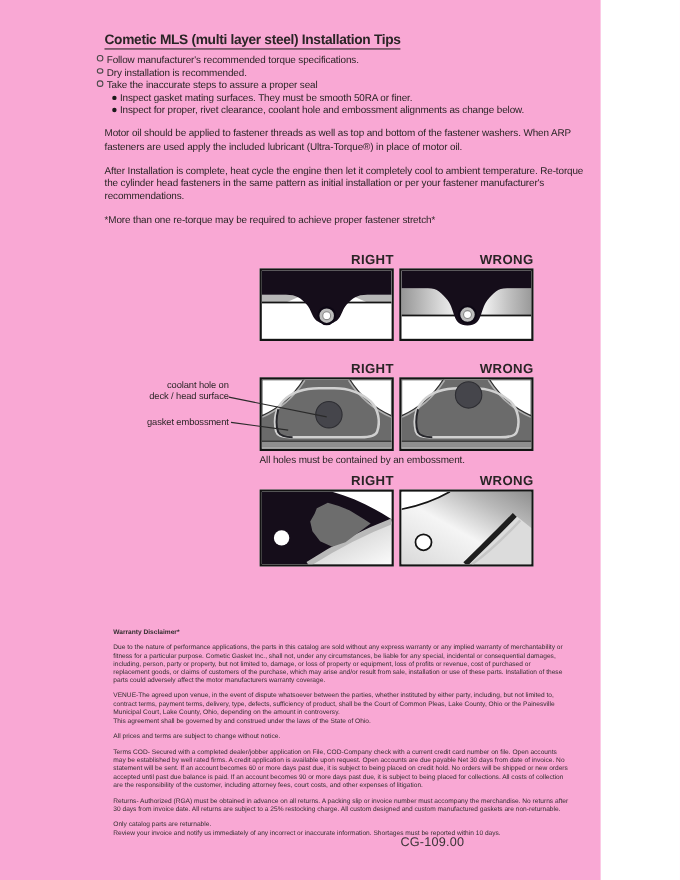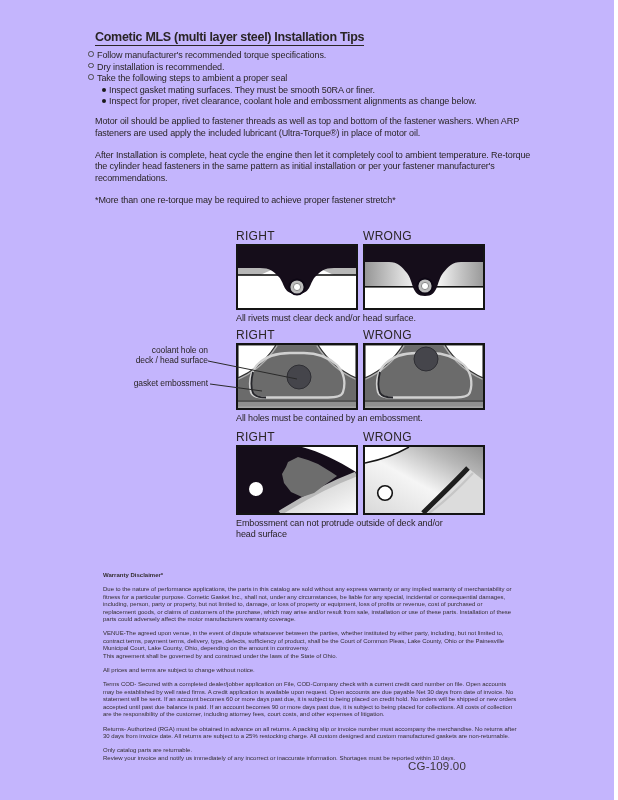--- a/index.html
+++ b/index.html
@@ -1,16 +1,16 @@
 <!DOCTYPE html>
 <html style="--c-ink: #2a2526; --c-diagram-black: #150d1a; --c-gray-light: #b7b7b7; --c-gray-mid: #6b6b6b; --c-hole-dark: #45454b;"><head>
 <meta charset="utf-8">
 <style>
   html,body{margin:0;padding:0;background:#fff;}
-  .page{position:relative;width:614px;height:800px;background:#c4b5fd;overflow:hidden;
+  .page{position:relative;width:546px;height:800px;background:#f9a8d4;overflow:hidden;
         font-family:"Liberation Sans",sans-serif;color:var(--c-ink,#2a2526);}
 
   
   .tips{position:absolute;left:88px;top:27px;width:448px;}
   .doc-title{display:inline-block;margin-left:7px;font-size:12.5px;font-weight:bold;
              letter-spacing:-0.3px;border-bottom:1.5px solid var(--c-ink,#2a2526);
              padding-bottom:1px;margin-bottom:4px;white-space:nowrap;}
   .bullet{font-size:9px;line-height:11.6px;letter-spacing:-0.1px;}
   .bullet .bm{display:inline-block;width:3.5px;height:3.5px;border:0.9px solid #4a4a4a;
               border-radius:50%;margin-right:3.5px;vertical-align:1.5px;}
@@ -19,52 +19,52 @@
               border-radius:50%;margin-right:3px;vertical-align:1px;}
 
   
   .diesel{position:absolute;left:95px;top:116px;width:438px;}
   .diesel-h{font-size:11.5px;font-weight:bold;letter-spacing:-0.2px;margin:0 0 8px 0;}
   .diesel p{font-size:9px;line-height:11.8px;letter-spacing:-0.1px;margin:0 0 10px 0;}
 
   
   .fig-row{position:absolute;left:236px;width:260px;}
   .fig-labels{display:flex;gap:5px;margin-bottom:1px;}
-  .flabel{width:122px;text-align:left;font-size:12px;font-weight:normal;line-height:13px;
+  .flabel{width:122px;text-align:right;font-size:12px;font-weight:bold;line-height:13px;
           letter-spacing:0.3px;}
   .fig-boxes{display:flex;gap:5px;}
   .fig-box{box-sizing:border-box;border:2px solid #141414;background:#fff;}
   .fig-box svg{display:block;}
   .fig-caption{font-size:9px;line-height:10.5px;letter-spacing:-0.1px;margin-top:3px;}
   .cap3{width:218px;}
 
   .ann{position:absolute;left:88px;width:120px;text-align:right;font-size:8.5px;
        line-height:9.8px;letter-spacing:-0.1px;}
   .ann-lines{position:absolute;left:205px;top:355px;}
 
   
   .warranty{position:absolute;left:103px;top:572px;width:414px;font-size:6px;
             line-height:7.4px;letter-spacing:0;color:#332e30;}
   .warranty .wh{font-weight:bold;margin:0 0 7px 0;}
   .wpar{margin:0 0 7px 0;}
   .wpar.tight{margin-bottom:0;}
 
-  .doc-code{position:absolute;left:408px;top:760px;font-size:11.5px;letter-spacing:0.2px;
+  .doc-code{position:absolute;left:364px;top:760px;font-size:11.5px;letter-spacing:0.2px;
             color:#3a3536;}
 </style>
 </head>
 <body>
 
 <div class="page">
 
   <div class="tips">
     <div class="doc-title">Cometic MLS (multi layer steel) Installation Tips</div>
     <div class="bullet"><span class="bm"></span><span>Follow manufacturer's recommended torque specifications.</span></div>
     <div class="bullet"><span class="bm"></span><span>Dry installation is recommended.</span></div>
-    <div class="bullet"><span class="bm"></span><span>Take the following steps to ambient a proper seal</span></div>
+    <div class="bullet"><span class="bm"></span><span>Take the inaccurate steps to assure a proper seal</span></div>
     <div class="bullet sub"><span class="bm2"></span><span>Inspect gasket mating surfaces.  They must be smooth 50RA or finer.</span></div>
     <div class="bullet sub"><span class="bm2"></span><span>Inspect for proper, rivet clearance, coolant hole and embossment alignments as change below.</span></div>
   </div>
 
   <div class="diesel">
     <p>Motor oil should be applied to fastener threads as well as top and bottom of the fastener washers. When ARP fasteners are used apply the included lubricant (Ultra-Torque®) in place of motor oil.</p>
     <p>After Installation is complete, heat cycle the engine then let it completely cool to ambient temperature. Re-torque the cylinder head fasteners in the same pattern as initial installation or per your fastener manufacturer's recommendations.</p>
     <p>*More than one re-torque may be required to achieve proper fastener stretch*</p>
   </div>
 
@@ -97,21 +97,20 @@
             </linearGradient>
           </defs>
           <rect x="0" y="16" width="118" height="25" fill="url(#g1)"></rect>
           <rect x="0" y="40" width="118" height="1.6" fill="#141414"></rect>
           <path d="M0,0 H118 V16 H96 C87,16 84,20 78,27 C71,36 74,50 60,50 C46,50 49,36 42,27 C36,20 33,16 24,16 H0 Z" style="fill:var(--c-diagram-black,#150d1a)"></path>
           <circle cx="60" cy="40" r="7.6" fill="#bdbdbd" stroke="#0d0714" stroke-width="2"></circle>
           <circle cx="60" cy="40" r="3.6" fill="#ffffff" stroke="#8a8a8a" stroke-width="1"></circle>
         </svg>
       </div>
     </div>
-    <div class="fig-caption">All rivets must clear deck and/or head surface.</div>
   </div>
 
   <div class="fig-row" style="top:329px;">
     <div class="fig-labels">
       <span class="flabel">RIGHT</span>
       <span class="flabel">WRONG</span>
     </div>
     <div class="fig-boxes">
       <div class="fig-box" style="width:122px;height:67px;">
         <svg width="118" height="63" viewBox="0 0 118 63">
@@ -194,21 +193,20 @@
           <rect x="0" y="0" width="118" height="66" fill="url(#g3w)"></rect>
           <path d="M103,21 C88,37 72,52 58,66 L118,66 V33 Z" fill="#dcdcdc"></path>
           <path d="M103,21 C88,37 72,52 58,66" stroke="#1e1e1e" stroke-width="5" fill="none"></path>
           <path d="M108,26 C93,42 78,56 64,66" stroke="#c6c6c6" stroke-width="2.2" fill="none"></path>
           <path d="M0,16 C15,13 30,8 44,0 H0 Z" fill="#ffffff"></path>
           <path d="M44,0 C30,8 15,13 0,16" stroke="#141414" stroke-width="1.5" fill="none"></path>
           <circle cx="20" cy="46" r="7.3" fill="#ffffff" stroke="#141414" stroke-width="1.6"></circle>
         </svg>
       </div>
     </div>
-    <div class="fig-caption cap3">Embossment can not protrude outside of deck and/or head surface</div>
   </div>
 
   <div class="warranty">
     <div class="wh">Warranty Disclaimer*</div>
     <div class="wpar">Due to the nature of performance applications, the parts in this catalog are sold without any express warranty or any implied warranty of merchantability or fitness for a particular purpose.  Cometic Gasket Inc., shall not, under any circumstances, be liable for any special, incidental or consequential damages, including, person, party or property, but not limited to, damage, or loss of property or equipment, loss of profits or revenue, cost of purchased or replacement goods, or claims of customers of the purchase, which may arise and/or result from sale, installation or use of these parts.  Installation of these parts could adversely affect the motor manufacturers warranty coverage.</div>
     <div class="wpar tight">VENUE-The agreed upon venue, in the event of dispute whatsoever between the parties, whether instituted by either party, including, but not limited to, contract terms, payment terms, delivery, type, defects, sufficiency of product, shall be the Court of Common Pleas, Lake County, Ohio or the Painesville Municipal Court, Lake County, Ohio, depending on the amount in controversy.</div>
     <div class="wpar">This agreement shall be governed by and construed under the laws of the State of Ohio.</div>
     <div class="wpar">All prices and terms are subject to change without notice.</div>
     <div class="wpar">Terms COD- Secured with a completed dealer/jobber application on File, COD-Company check with a current credit card number on file.  Open accounts may be established by well rated firms.  A credit application is available upon request.  Open accounts are due payable Net 30 days from date of invoice.  No statement will be sent.  If an account becomes 60 or more days past due, it is subject to being placed on credit hold.  No orders will be shipped or new orders accepted until past due balance is paid.  If an account becomes 90 or more days past due, it is subject to being placed for collections.  All costs of collection are the responsibility of the customer, including attorney fees, court costs, and other expenses of litigation.</div>
     <div class="wpar">Returns- Authorized (RGA) must be obtained in advance on all returns.  A packing slip or invoice number must accompany the merchandise.  No returns after 30 days from invoice date.  All returns are subject to a 25% restocking charge.  All custom designed and custom manufactured gaskets are non-returnable.</div>

